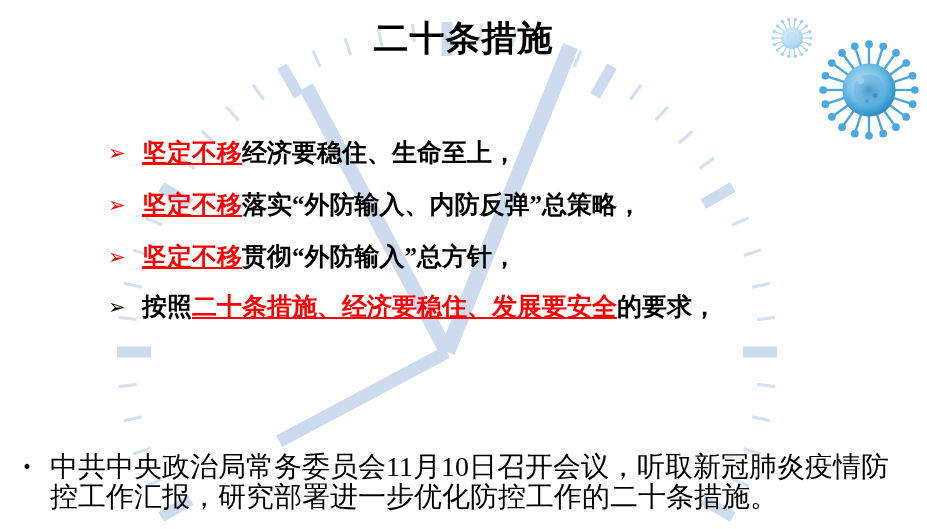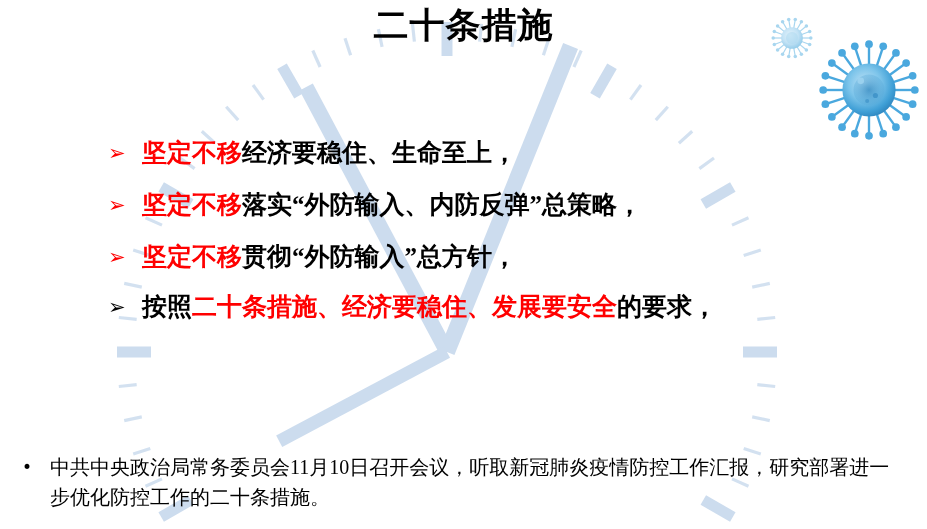--- a/index.html
+++ b/index.html
@@ -33,21 +33,21 @@
     z-index: 1;
     pointer-events: none;
   }
   #virus-large { left: 814px; top: 34px; width: 110px; height: 112px; }
   #virus-small { left: 768px; top: 14px; width: 48px; height: 48px; }
 
   
   #slide-title {
     position: absolute;
     left: 0;
-    top: 3px;
+    top: 16px;
     width: 927px;
     text-align: center;
     z-index: 3;
     font-family: "Liberation Sans", "DejaVu Sans", sans-serif;
     font-weight: bold;
     font-size: 35px;
     letter-spacing: 1px;
     color: #000000;
     line-height: 44px;
   }
@@ -76,21 +76,21 @@
   .bullet-marker.red { color: #ff0000; }
   .bullet-marker.black { color: #000000; }
   .bullet-text {
     flex: 1 1 auto;
     font-size: 25px;
     line-height: 34px;
     font-weight: bold;
     color: #000000;
     white-space: nowrap;
   }
-  .bullet-text .hl { color: #ff0000; }
+  .bullet-text .hl { color: #ff0000; text-decoration: underline; }
   .bullet-cont {
     font-size: 25px;
     line-height: 34px;
     font-weight: bold;
     color: #000000;
     margin-left: 34px;
     margin-top: 2px;
     white-space: nowrap;
   }
   .row-gap-1 { margin-bottom: 18px; }
@@ -113,21 +113,21 @@
     font-family: "DejaVu Sans", sans-serif;
     font-size: 17px;
     line-height: 30px;
     color: #000000;
     text-align: left;
     padding-left: 8px;
     box-sizing: border-box;
   }
   #footer-text {
     flex: 1 1 auto;
-    font-size: 20px;
+    font-size: 28px;
     line-height: 30px;
     color: #000000;
     font-weight: normal;
   }
 </style>
 </head>
 <body>
 
 <div id="slide">
 

